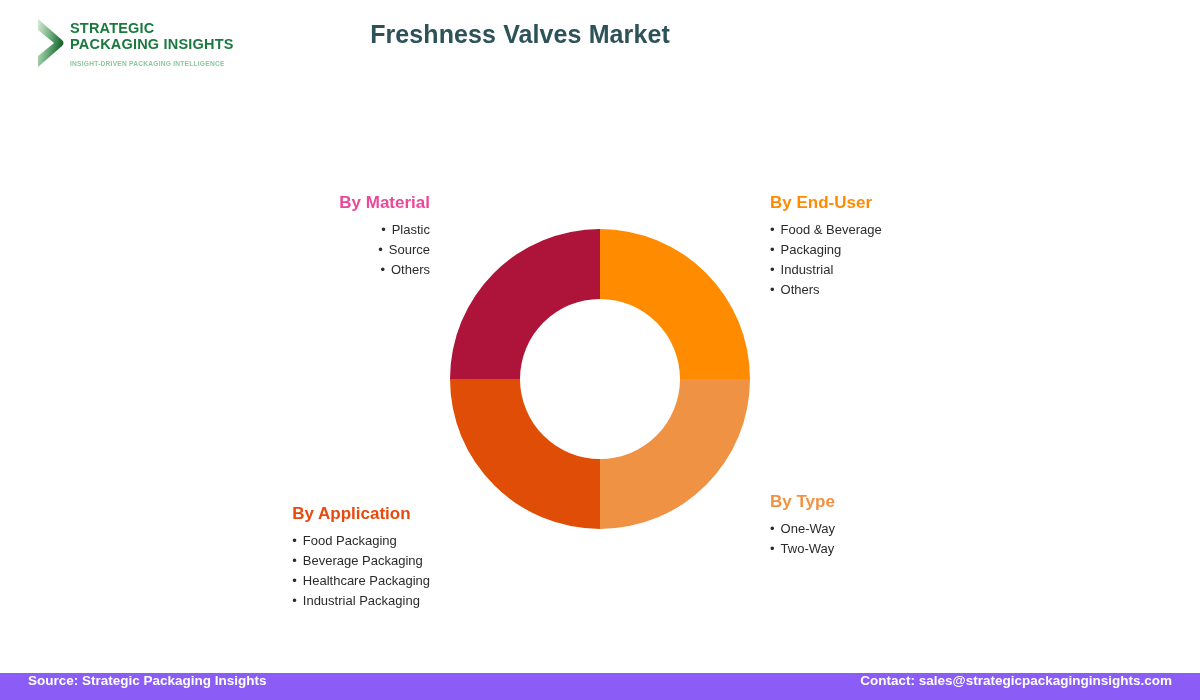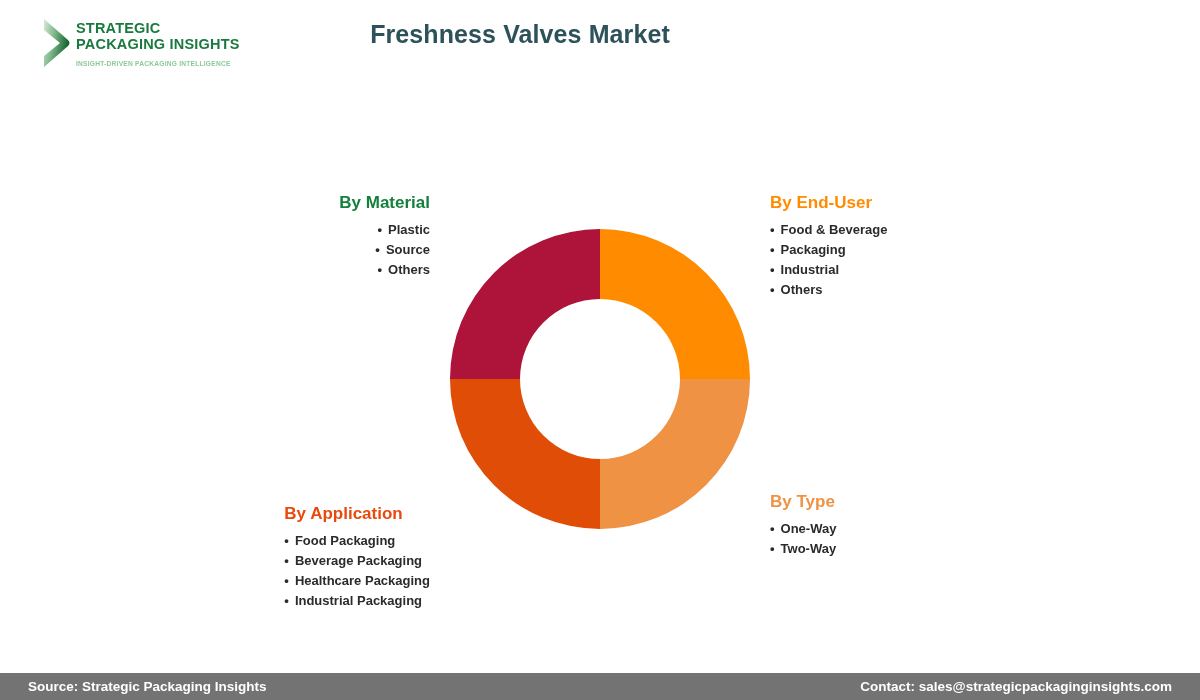--- a/index.html
+++ b/index.html
@@ -12,21 +12,21 @@
     height: 700px;
     background: #ffffff;
     font-family: "Liberation Sans", sans-serif;
     overflow: hidden;
     position: relative;
   }
 
   
   #logo {
     position: absolute;
-    left: 40px;
+    left: 34px;
     top: 14px;
     width: 200px;
     height: 64px;
   }
   #logo-mark {
     position: absolute;
     left: 0px;
     top: 4px;
     width: 36px;
     height: 50px;
@@ -85,36 +85,36 @@
     margin-bottom: 7px;
     white-space: nowrap;
   }
   .seg-list {
     list-style: none;
     margin: 0;
     padding: 0;
   }
   .seg-list li {
     font-size: 13px;
-    font-weight: bold;
+    font-weight: normal;
     color: #2b2b2b;
     line-height: 20px;
     white-space: nowrap;
   }
   .seg-list li::before {
     content: "\2022";
     margin-right: 6px;
   }
 
   #group-material {
     right: 770px;
     top: 193px;
     text-align: right;
   }
-  #group-material .seg-heading { color: #15803d; }
+  #group-material .seg-heading { color: #ec4899; }
 
   #group-enduser {
     left: 770px;
     top: 193px;
     text-align: left;
   }
   #group-enduser .seg-heading { color: #ff8c00; }
 
   #group-application {
     right: 770px;
@@ -130,23 +130,23 @@
   }
   #group-type .seg-heading { color: #ef9244; }
 
   
   #footer {
     position: absolute;
     left: 0;
     bottom: 0;
     width: 1200px;
     height: 27px;
-    background: #737373;
+    background: #8b5cf6;
     display: flex;
-    align-items: center;
+    align-items: flex-start;
     justify-content: space-between;
     box-sizing: border-box;
     padding: 0 28px;
   }
   #footer span {
     color: #ffffff;
     font-size: 13.5px;
     font-weight: bold;
     white-space: nowrap;
   }

